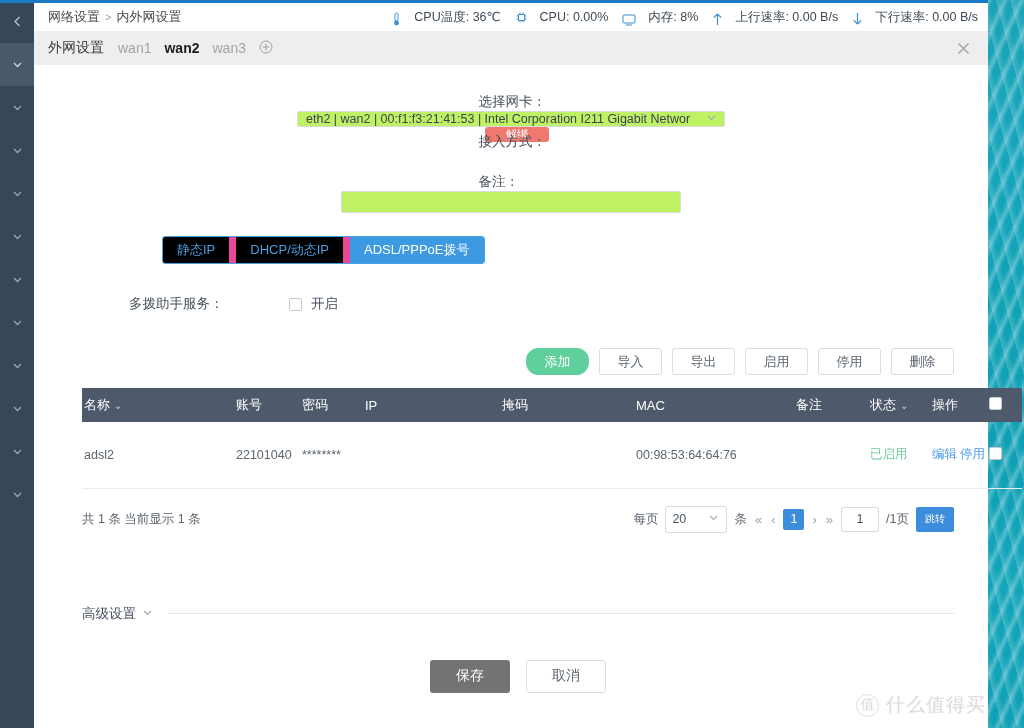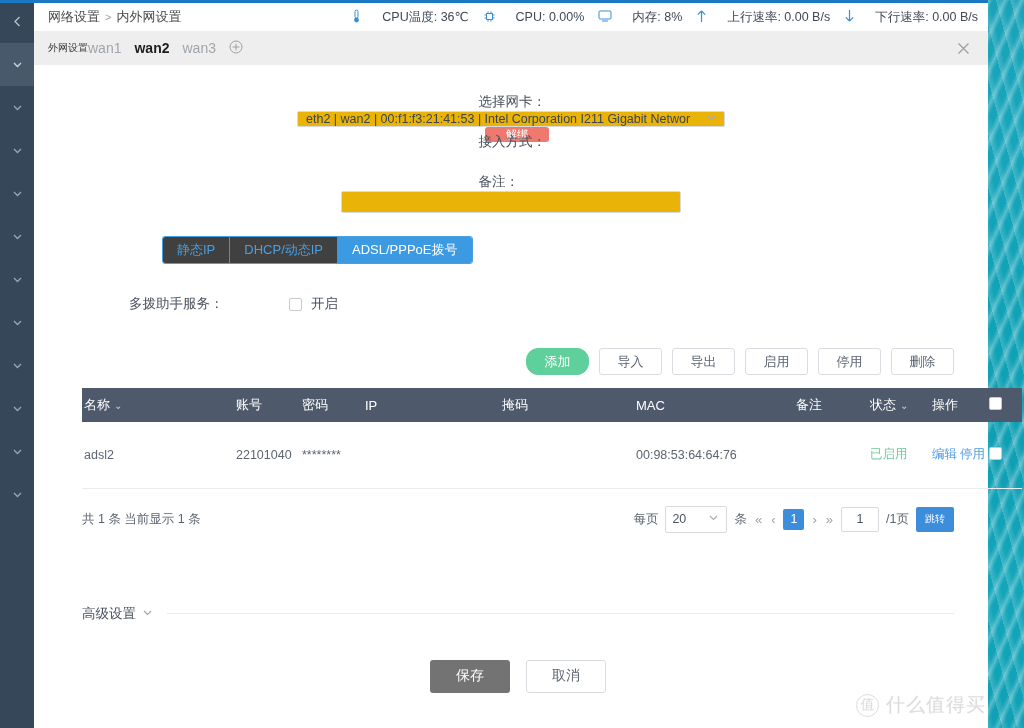--- a/index.html
+++ b/index.html
@@ -58,30 +58,30 @@
   #breadcrumb-bar .crumb-sep { margin: 0 5px; color: #9aa1a8; font-size: 11px; }
 
   
   #status-strip {
     position: absolute; top: 3px; left: 420px; width: 568px; height: 28px;
     display: flex; align-items: center; justify-content: flex-end;
     gap: 14px; padding-right: 10px;
     font-size: 12.5px; color: #3f4a56;
     z-index: 7;
   }
-  .stat { display: flex; align-items: flex-start; gap: 20px; white-space: nowrap; }
+  .stat { display: flex; align-items: flex-end; gap: 12px; white-space: nowrap; }
   .stat svg { display: block; }
 
   
   #panel-header {
     height: 34px; background: #eeeeee;
     display: flex; align-items: center; padding-left: 14px;
     position: relative;
   }
-  #panel-title { font-size: 10px; color: #3b3b3b; }
+  #panel-title { font-size: 14px; color: #3b3b3b; margin-right: 14px; }
   .wan-tab {
     font-size: 14px; color: #a0a6ac; margin-right: 13px; cursor: pointer;
   }
   .wan-tab.active { color: #1d1d1d; font-weight: bold; }
   #add-wan-icon { color: #9aa0a6; font-size: 14px; cursor: pointer; line-height: 1; }
   #panel-close {
     position: absolute; right: 18px; top: 0; height: 34px;
     display: flex; align-items: center; color: #9aa0a6;
     font-size: 15px; cursor: pointer;
   }
@@ -89,21 +89,21 @@
   
   #form-area { padding-top: 28px; }
   .form-row {
     display: flex; align-items: center; height: 40px; margin-bottom: 0; flex-direction: column;
   }
   .form-label {
     width: 255px; text-align: left; padding-left: 95px;
     font-size: 13.5px; color: #46505c;
   }
   .ctl {
-    height: 28px; border: 1px solid #d7dbe0; background: #eab308;
+    height: 28px; border: 1px solid #d7dbe0; background: #bef264;
     border-radius: 2px; font-size: 12.5px; color: #3b4450;
     display: flex; align-items: center; padding: 0 8px;
     position: relative;
   }
   .ctl.select { padding-right: 24px; }
   .sel-caret {
     position: absolute; right: 7px; top: 50%; transform: translateY(-50%);
     color: #a3aab2; pointer-events: none;
   }
   #nic-select { width: 428px; }
@@ -118,22 +118,22 @@
 
   
   #mode-tabs {
     display: flex; margin: 23px 0 0 128px;
     border: 1px solid #4a9fe0; border-radius: 3px; overflow: hidden;
     width: fit-content;
   }
   .mtab {
     height: 26px; padding: 0 14px;
     display: flex; align-items: center; justify-content: center;
-    font-size: 13px; color: #4a9fe0; background: #404040;
-    border-right: 1px solid #ec4899; cursor: pointer; white-space: nowrap;
+    font-size: 13px; color: #4a9fe0; background: #000000;
+    border-right: 7px solid #ec4899; cursor: pointer; white-space: nowrap;
   }
   .mtab:last-child { border-right: none; }
   .mtab.active { background: #3c9ae2; color: #fff; }
 
   
   #multidial-row {
     display: flex; align-items: center; height: 28px; margin-top: 26px;
   }
   #multidial-row .form-label { width: 255px; padding-left: 95px; }
   .cbox {

